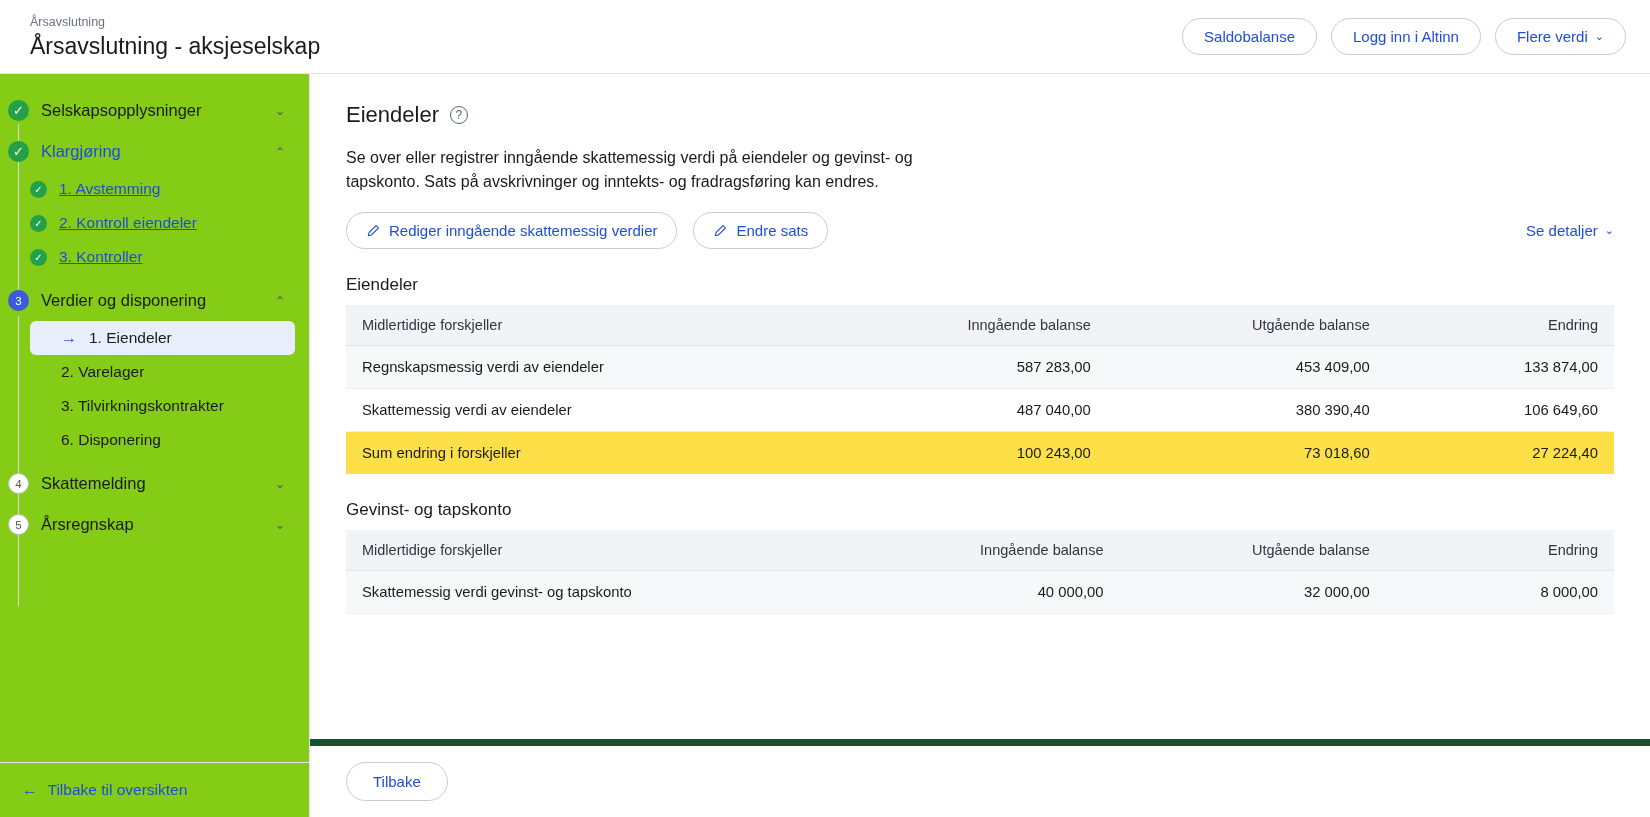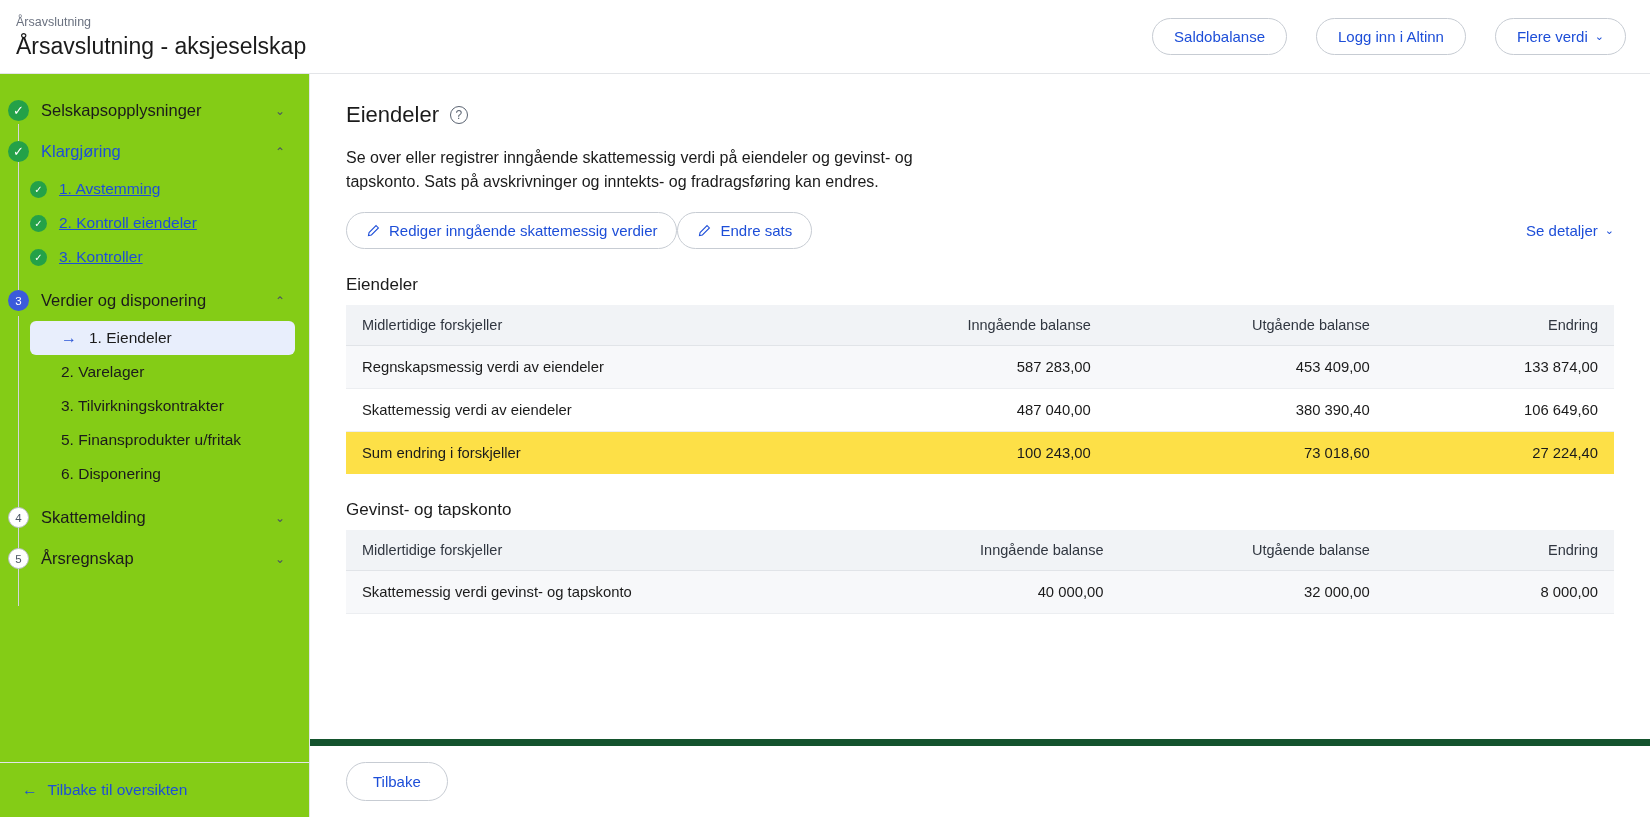--- a/index.html
+++ b/index.html
@@ -14,27 +14,27 @@
   .app { width: 1650px; height: 817px; display: flex; flex-direction: column; }
 
   
   .header {
     height: 74px;
     flex: 0 0 74px;
     border-bottom: 1px solid #e3e5e8;
     display: flex;
     align-items: center;
     justify-content: space-between;
-    padding: 0 24px 0 16px;
+    padding: 0 24px 0 30px;
     background: #fff;
   }
   .header-left { display: flex; flex-direction: column; justify-content: center; }
   .breadcrumb { font-size: 12.5px; color: #6b7280; line-height: 16px; margin-bottom: 2px; }
   .page-title { font-size: 23px; font-weight: 400; color: #1b1b1b; line-height: 28px; }
-  .header-right { display: flex; align-items: center; gap: 29px; }
+  .header-right { display: flex; align-items: center; gap: 14px; }
   .btn-outline {
     border: 1px solid #c7ccd3;
     border-radius: 22px;
     background: #fff;
     color: #1d4ed8;
     font-size: 15px;
     padding: 9px 21px;
     cursor: pointer;
     font-family: inherit;
     display: inline-flex;
@@ -153,21 +153,21 @@
   .lead {
     font-size: 16px;
     line-height: 24px;
     color: #1b1b1b;
     max-width: 610px;
     margin-bottom: 18px;
   }
   .action-row {
     display: flex;
     align-items: center;
-    gap: 0;
+    gap: 16px;
     margin-bottom: 26px;
   }
   .btn-pill {
     border: 1px solid #c7ccd3;
     border-radius: 22px;
     background: #fff;
     color: #1d4ed8;
     font-size: 15px;
     padding: 9px 19px;
     cursor: pointer;
@@ -307,23 +307,20 @@
           <div class="sub-list">
             <div class="sub-item active">
               <span class="arrow">→</span>
               <span class="lbl">1. Eiendeler</span>
             </div>
             <div class="sub-item plain">
               <span>2. Varelager</span>
             </div>
             <div class="sub-item plain">
               <span>3. Tilvirkningskontrakter</span>
-            </div>
-            <div class="sub-item plain">
-              <span>5. Finansprodukter u/fritak</span>
             </div>
             <div class="sub-item plain">
               <span>6. Disponering</span>
             </div>
           </div>
         </div>
 
         <div class="nav-group">
           <div class="connector" style="top:34px;height:48px;"></div>
           <div class="nav-head">

